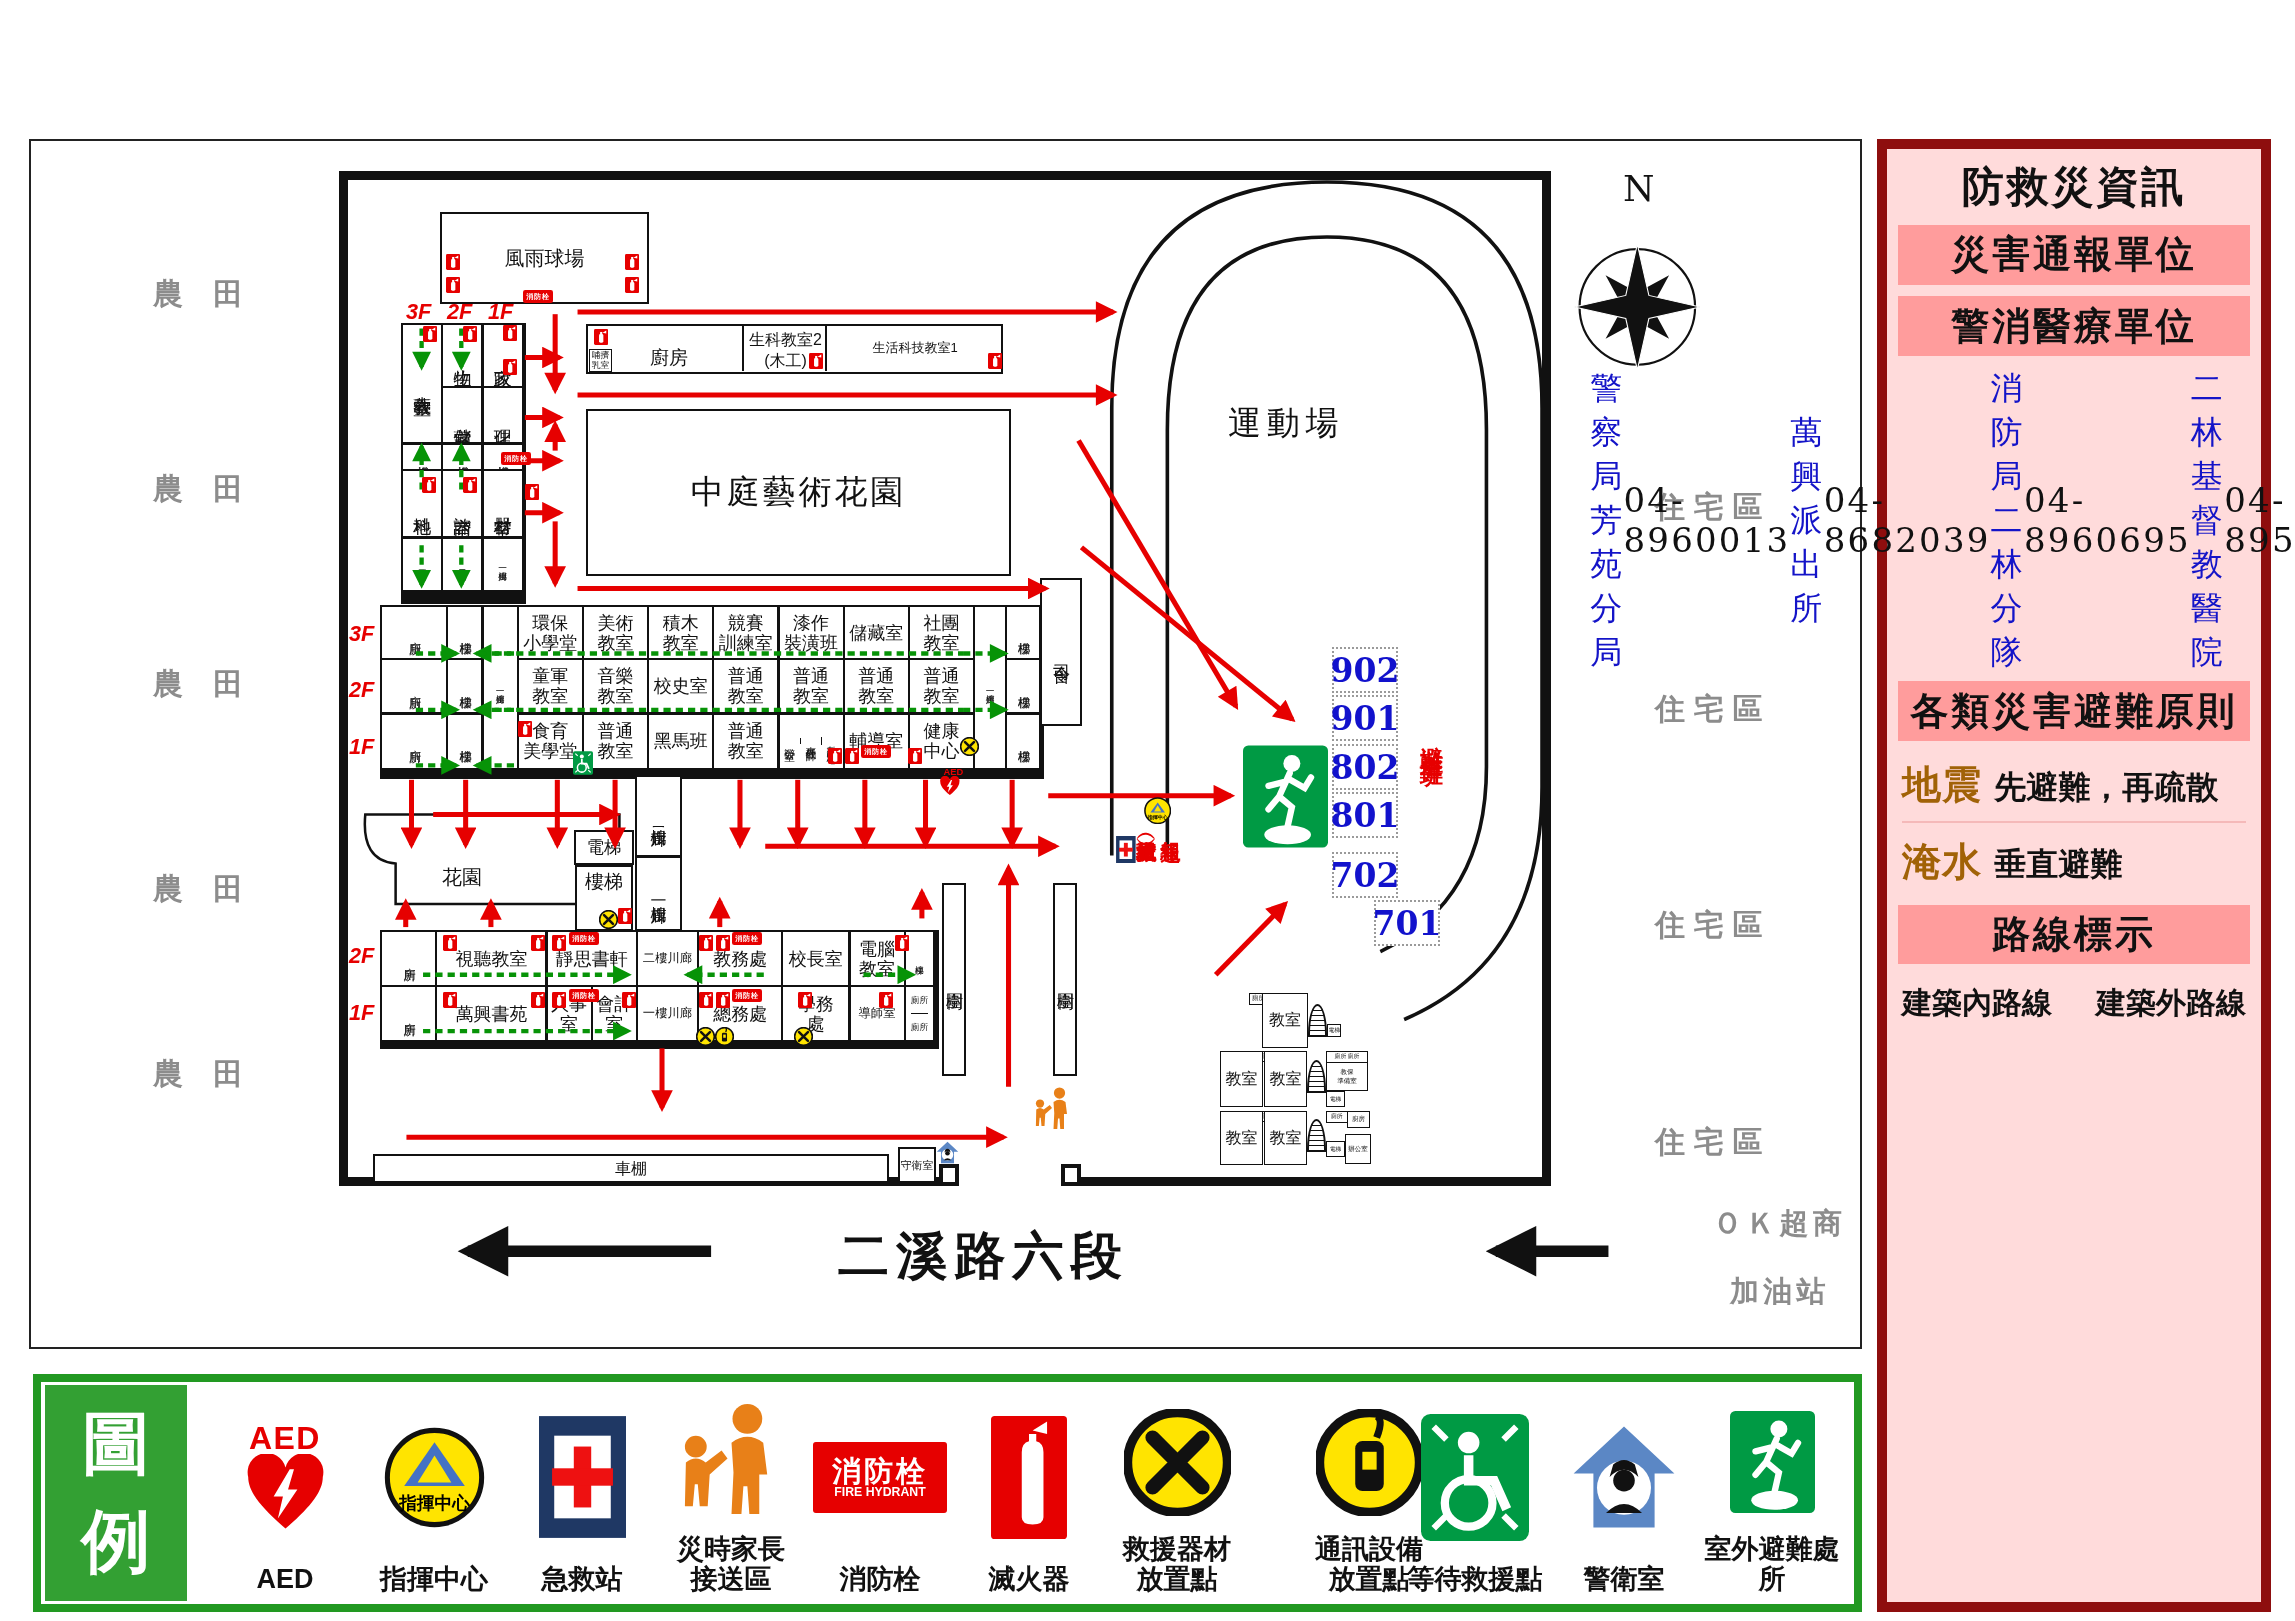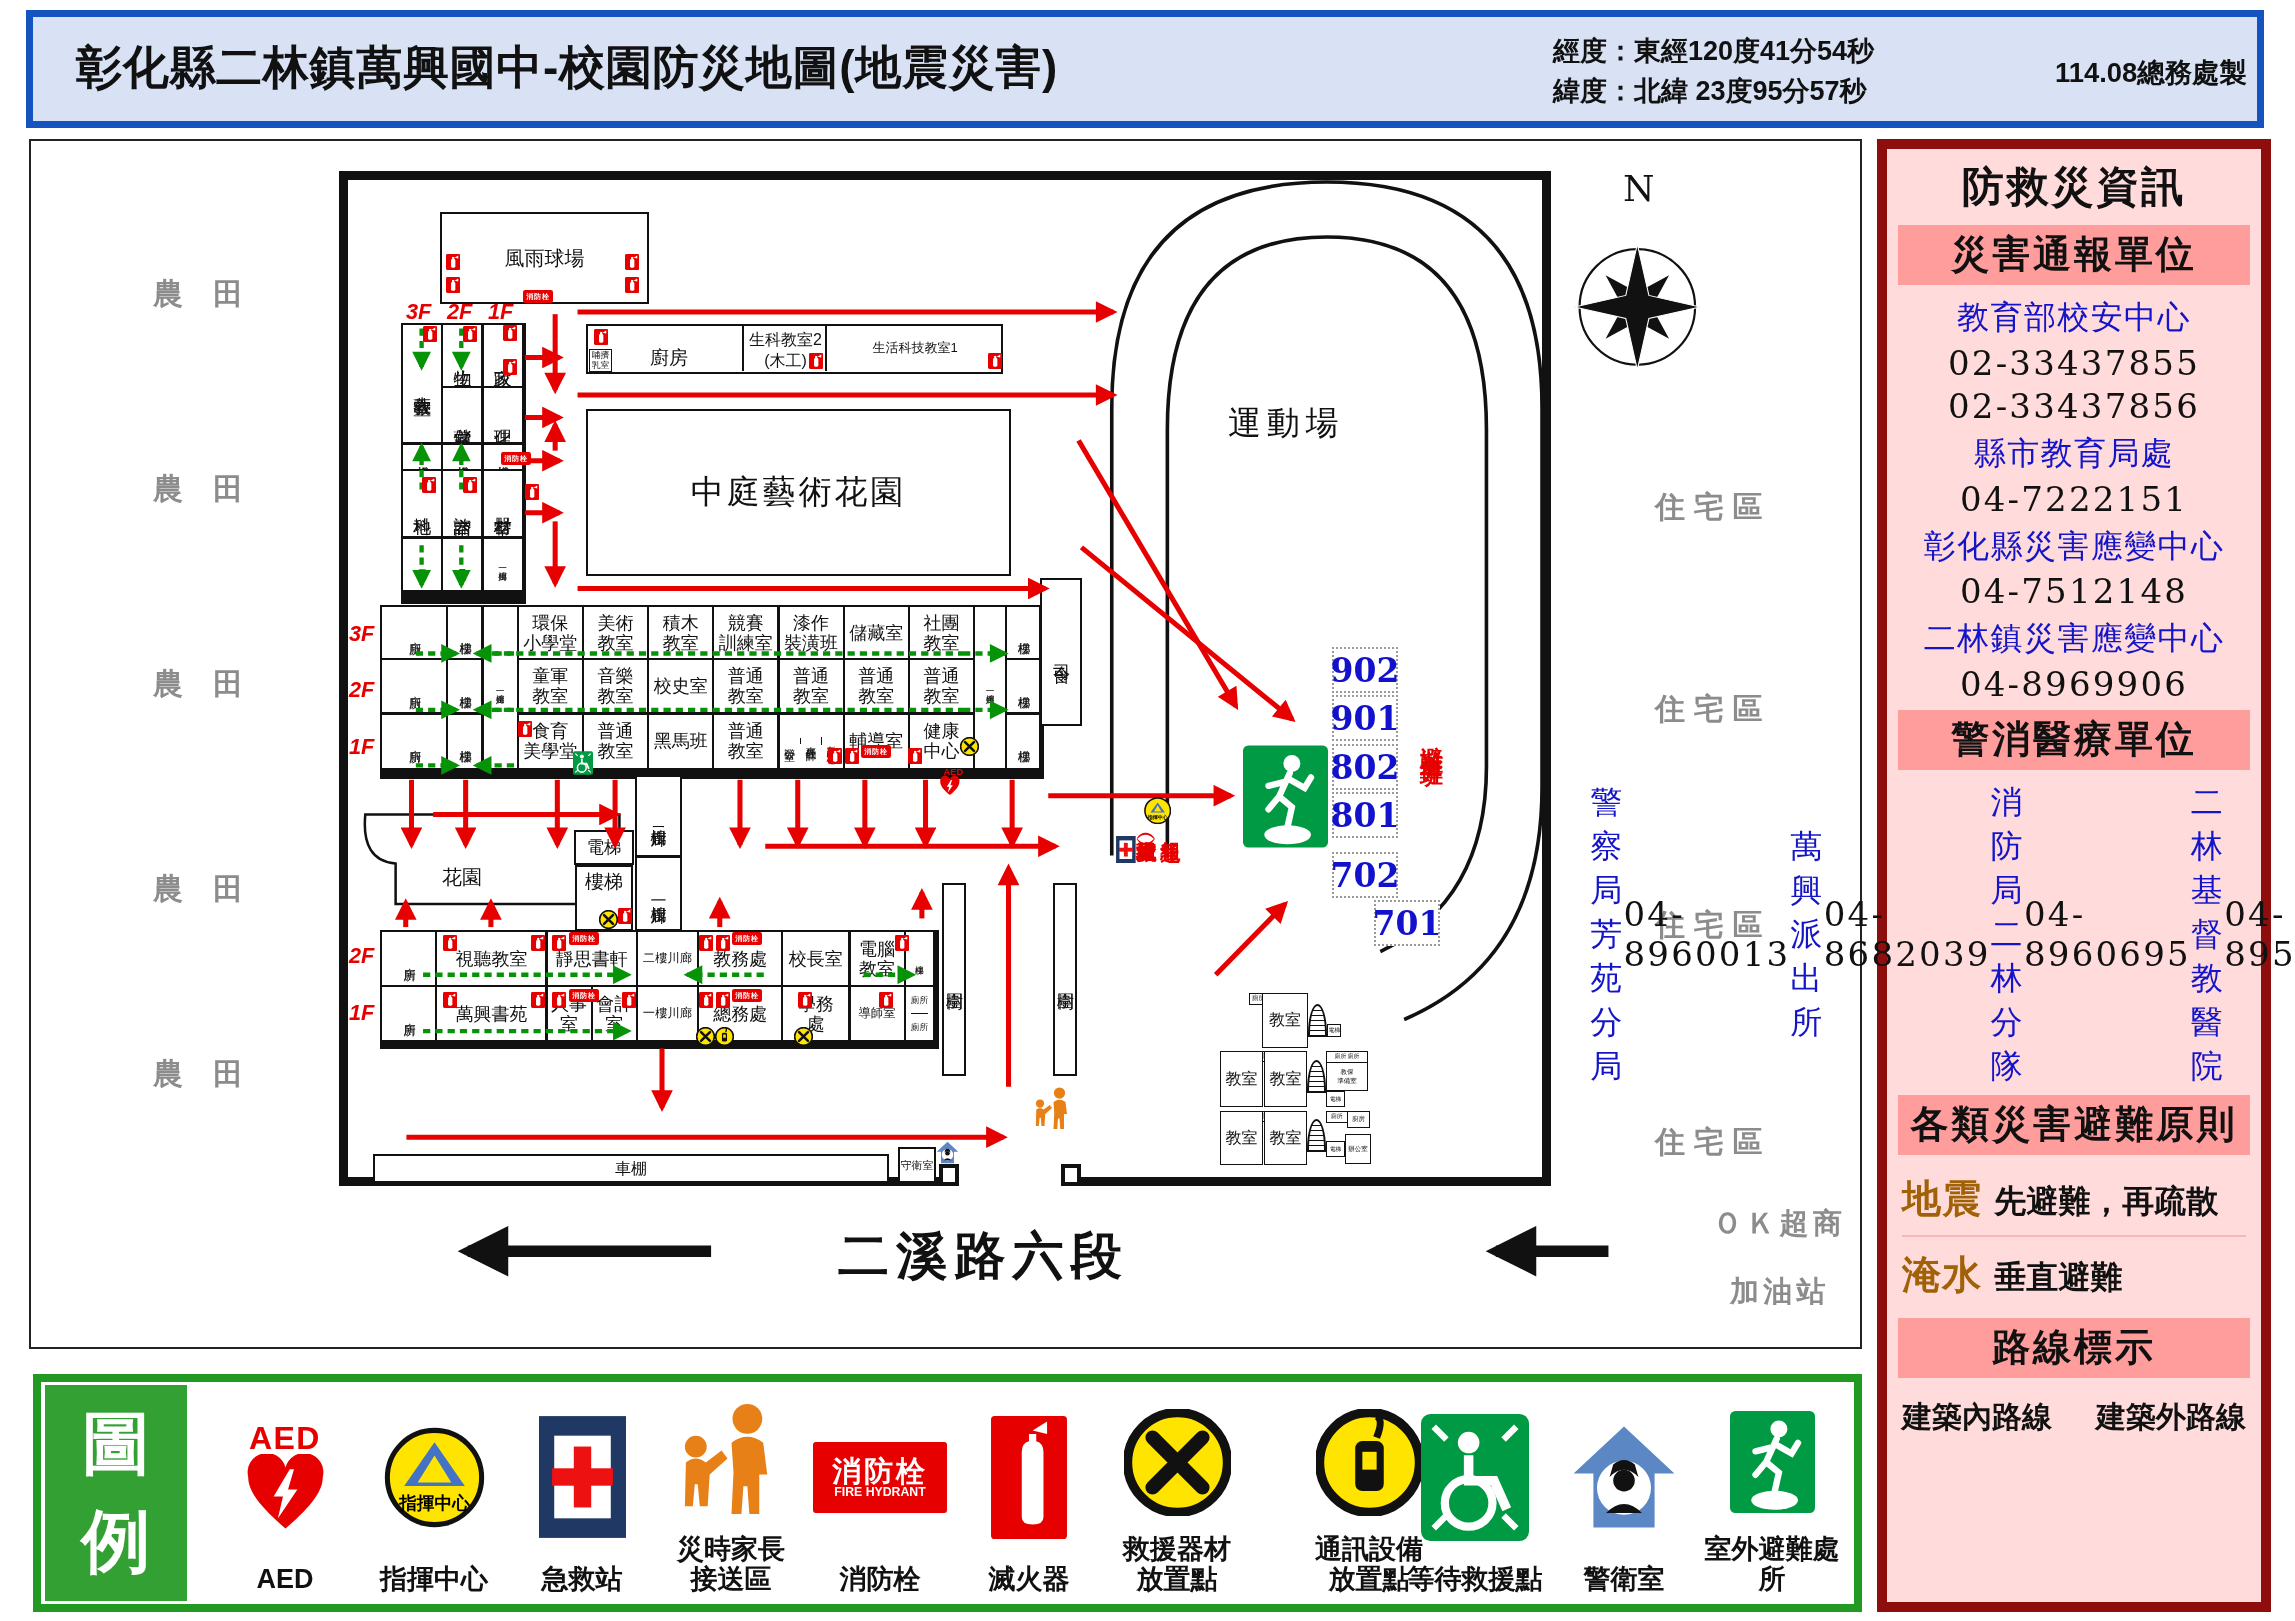--- a/index.html
+++ b/index.html
@@ -49,26 +49,20 @@
   .lg-icon{flex:1;display:flex;align-items:center;justify-content:center;}
   .lg-label{font-size:27px;font-weight:bold;text-align:center;white-space:pre-line;line-height:1.12;padding-bottom:4.3px;}
   svg{display:block;}
   .noptr{pointer-events:none;}
 </style>
 </head>
 <body>
 
 <div id="page">
 
-  <div id="titlebar" class="abs">
-    <div id="title-main">彰化縣二林鎮萬興國中-校園防災地圖(地震災害)</div>
-    <div class="coordline" style="top:16px;">經度：東經120度41分54秒</div>
-    <div class="coordline" style="top:56px;">緯度：北緯 23度95分57秒</div>
-    <div id="credit">114.08總務處製</div>
-  </div>
 
   <div id="mappanel" class="abs"></div>
   <svg id="svg-under" class="abs noptr" style="left:0;top:0;" width="2295" height="1621" viewBox="0 0 3179 2245">
  <path d="M1540,1185 L1540,565 Q1540,252 1838,252 Q2136,252 2136,565 L2136,1090 Q2136,1330 1945,1412" fill="none" stroke="#111" stroke-width="5"></path>
  <path d="M1617,1185 L1617,595 Q1617,328 1838,328 Q2059,328 2059,595 L2059,1062 Q2059,1248 1912,1318" fill="none" stroke="#111" stroke-width="5"></path>
  <path d="M506,1128 L858,1128 L858,1252 L548,1252 L548,1196 Q500,1192 506,1128 Z" fill="#fff" stroke="#111" stroke-width="3.5"></path>
  <g>
   <circle cx="2268" cy="425" r="80" fill="none" stroke="#111" stroke-width="3"></circle>
   <polygon points="2268,405 2312,381 2288,425 2312,469 2268,445 2224,469 2248,425 2224,381" fill="#111"></polygon>
   <polygon points="2268,338 2284,409 2355,425 2284,441 2268,512 2252,441 2181,425 2252,409" fill="#111" stroke="#fff" stroke-width="1.5"></polygon>
@@ -703,31 +697,20 @@
           <circle cx="46" cy="17" r="8" fill="#fff"></circle>
           <path d="M44 26 L34 48 L46 58 L42 76 M34 48 L24 60 M44 32 L58 40 L64 30 M40 34 L24 38" stroke="#fff" stroke-width="6" fill="none" stroke-linecap="round"></path>
           <ellipse cx="42" cy="84" rx="22" ry="9" fill="#fff"></ellipse>
         </svg>
       </div>
     </div>
 
   <div id="sidebar" class="abs">
     <div class="sb-title">防救災資訊</div>
     <div class="sb-hdr">災害通報單位</div>
-    <div id="sb-list1" style="display:flex;flex-direction:column;align-items:center;">
-        <div class="sb-name">教育部校安中心</div>
-        <div class="sb-phone">02-33437855</div>
-        <div class="sb-phone">02-33437856</div>
-        <div class="sb-name">縣市教育局處</div>
-        <div class="sb-phone">04-7222151</div>
-        <div class="sb-name">彰化縣災害應變中心</div>
-        <div class="sb-phone">04-7512148</div>
-        <div class="sb-name">二林鎮災害應變中心</div>
-        <div class="sb-phone">04-8969906</div>
-      </div>
     <div class="sb-hdr">警消醫療單位</div>
     <div id="sb-list2" style="display:flex;flex-direction:row;align-items:center;">
         <div class="sb-name">警察局芳苑分局</div>
         <div class="sb-phone">04-8960013</div>
         <div class="sb-name">萬興派出所</div>
         <div class="sb-phone">04-8682039</div>
         <div class="sb-name">消防局二林分隊</div>
         <div class="sb-phone">04-8960695</div>
         <div class="sb-name">二林基督教醫院</div>
         <div class="sb-phone">04-8952031</div>

